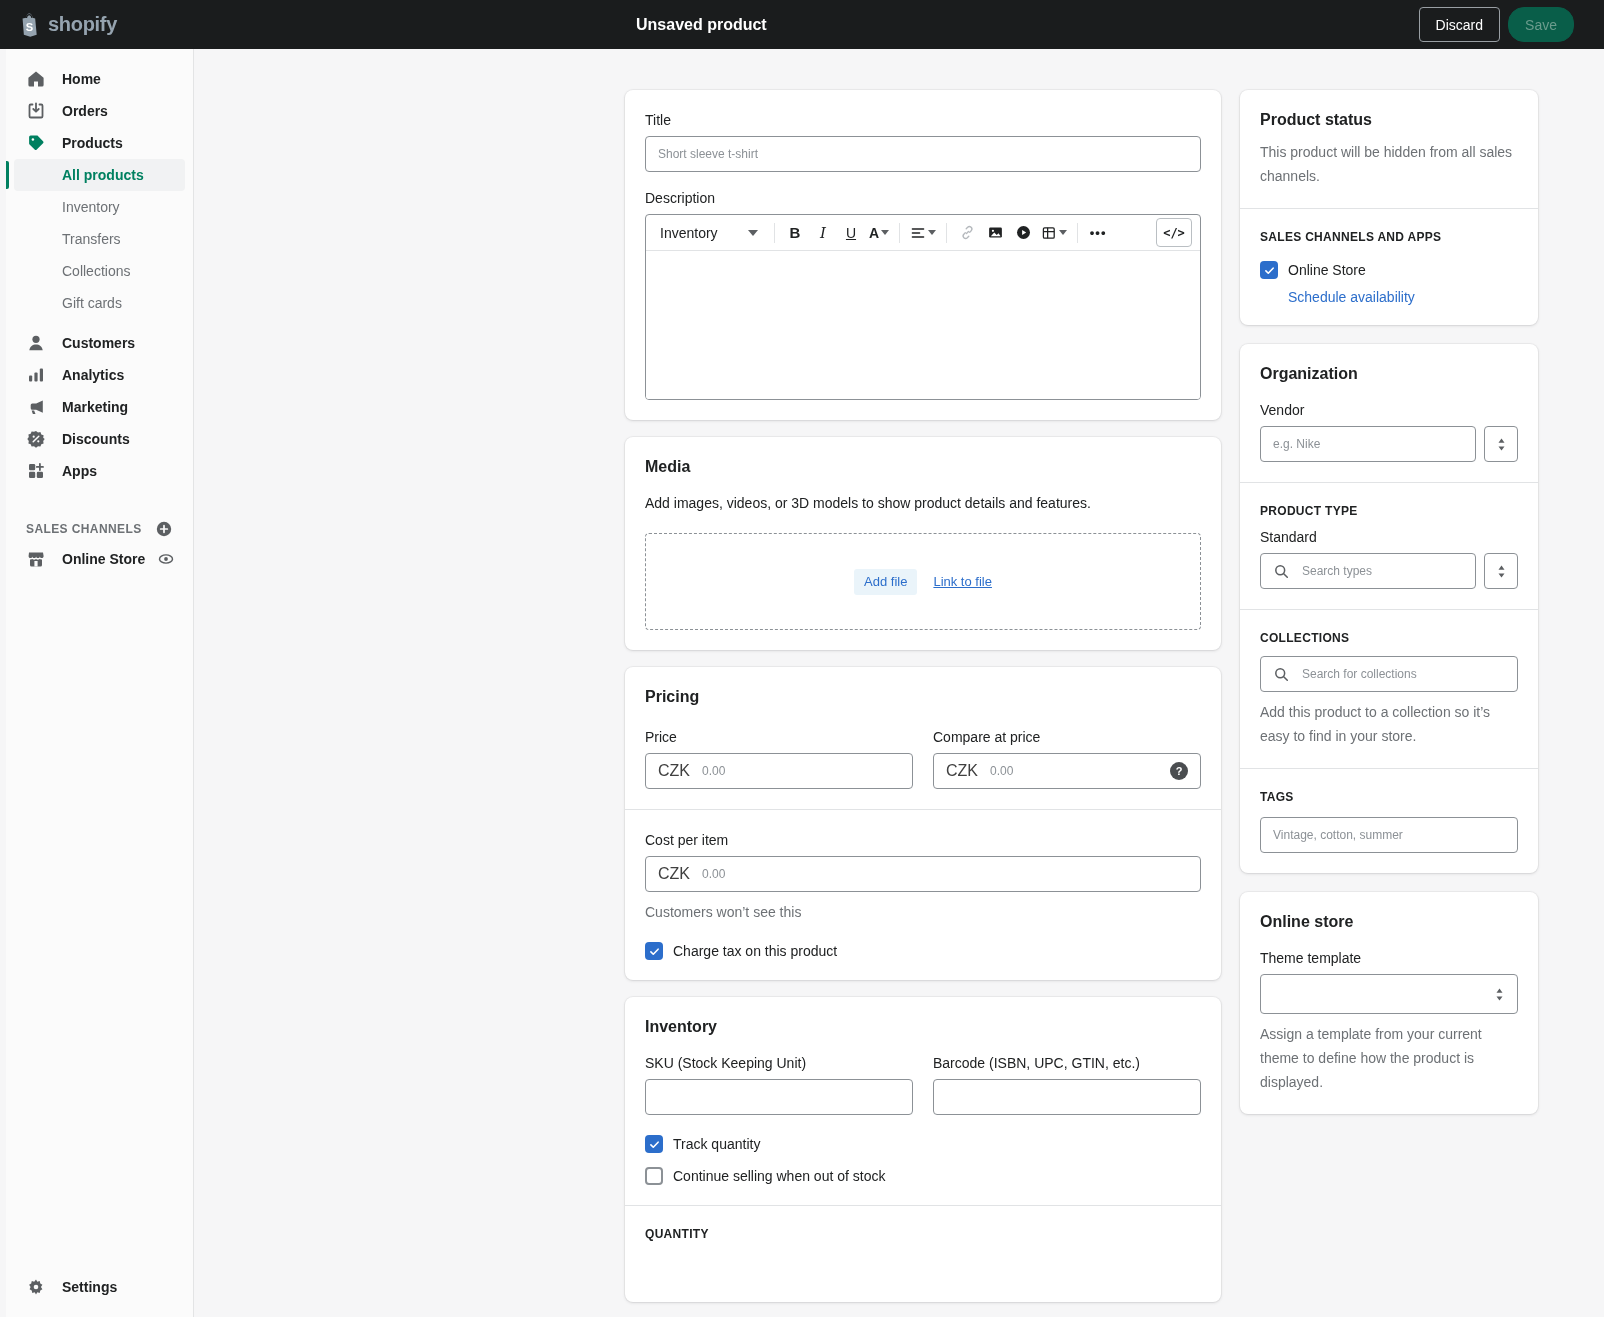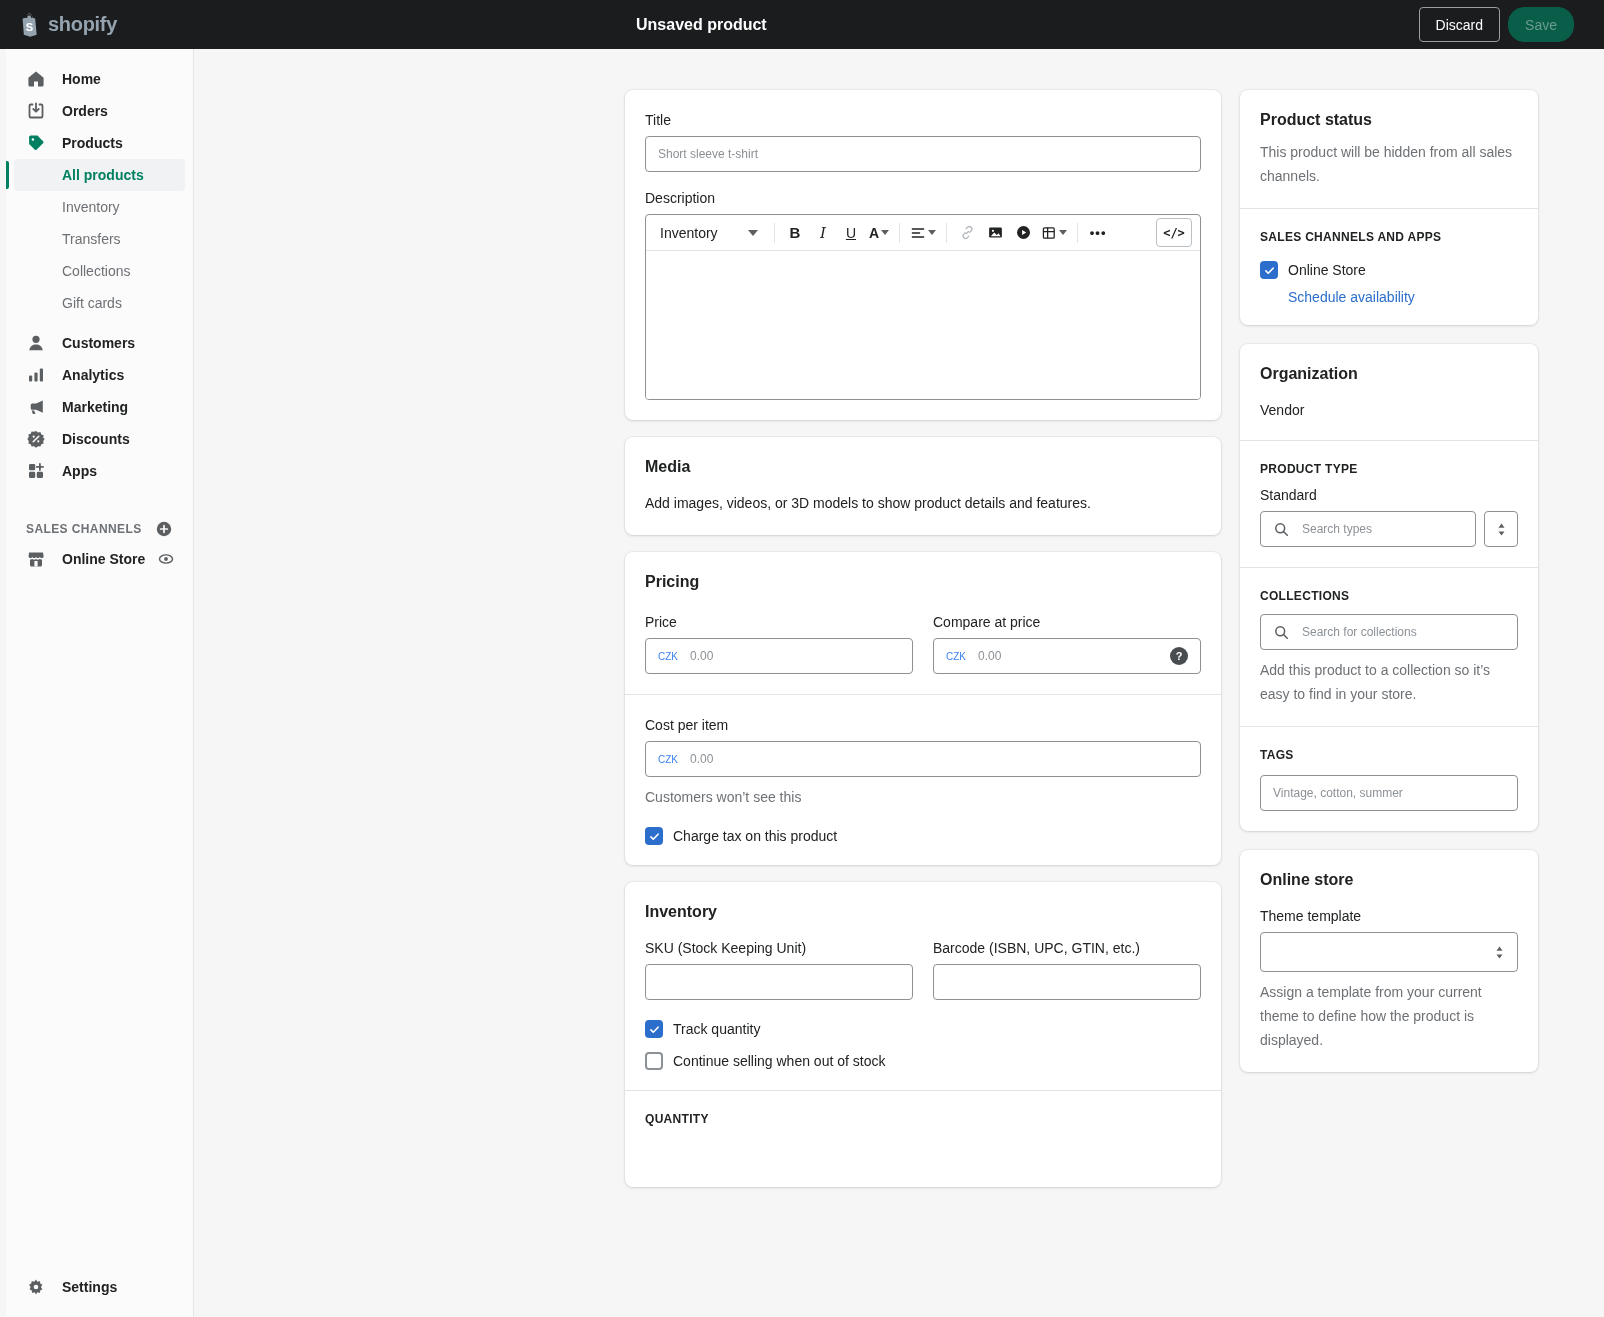--- a/index.html
+++ b/index.html
@@ -58,21 +58,21 @@
   .subhead { font-size:12px; font-weight:600; color:#202223; letter-spacing:0.3px; line-height:16px; }
   .helper { font-size:14px; color:#6d7175; line-height:24px; }
   .divider { height:1px; background:#e1e3e5; margin:20px -20px; }
   .link { color:#2c6ecb; text-decoration:none; cursor:pointer; font-size:14px; }
 
   .text-input { display:flex; align-items:center; height:36px; border:1px solid #8c9196; border-radius:4px;
                 background:#fff; padding:0 12px; gap:12px; }
   .text-input input { border:none; outline:none; width:100%; font-size:12px; font-family:inherit; color:#202223;
                       background:transparent; }
   .text-input input::placeholder { color:#8c9196; }
-  .prefix { color:#3b82f6; font-size:10px; }
+  .prefix { color:#404040; font-size:16px; }
   .two-col { display:flex; gap:20px; }
   .two-col > div { flex:1; }
 
   .select { display:flex; align-items:center; justify-content:space-between; height:36px;
             border:1px solid #8c9196; border-radius:4px; background:#fff; padding:0 12px; cursor:pointer; }
   .select .select-value { font-size:14px; color:#202223; }
   .spin-btn { width:34px; height:36px; border:1px solid #8c9196; border-radius:4px; background:#fff;
               display:inline-flex; align-items:center; justify-content:center; cursor:pointer; flex:none; }
   .input-row { display:flex; gap:8px; }
   .input-row .text-input { flex:1; }
@@ -357,20 +357,24 @@
               </button>
             <button class="tb-code">&lt;/&gt;</button>
           </div>
           <div class="editor-body"></div>
         </div>
       </section>
 
       <section class="card">
         <h2>Media</h2>
         <p class="helper mt14" style="color:#202223;">Add images, videos, or 3D models to show product details and features.</p>
+        <div class="dropzone">
+          <button class="add-file-btn">Add file</button>
+          <a class="link link-underline">Link to file</a>
+        </div>
       </section>
 
       <section class="card">
         <h2>Pricing</h2>
         <div class="two-col mt20">
           <div>
             <label class="field-label">Price</label>
             <div class="text-input">
               <span class="prefix">CZK</span>
               <input type="text" placeholder="0.00" style="">
@@ -450,20 +454,31 @@
               </svg>
           </span>
           <span class="cb-label">Online Store</span>
         </div>
         <a class="link indent28 mt10" style="display:inline-block;">Schedule availability</a>
       </section>
 
       <section class="card">
         <h2>Organization</h2>
         <label class="field-label mt16">Vendor</label>
+        <div class="input-row">
+          <div class="text-input">
+            <input type="text" placeholder="e.g. Nike" style="">
+          </div>
+          <button class="spin-btn">
+            <svg width="11" height="15" viewBox="0 0 10 16">
+                <path d="M5 1.5 8.2 6H1.8z" fill="#5c5f62"></path>
+                <path d="M5 14.5 1.8 10h6.4z" fill="#5c5f62"></path>
+              </svg>
+          </button>
+        </div>
         <div class="divider"></div>
         <div class="subhead">PRODUCT TYPE</div>
         <label class="field-label mt8">Standard</label>
         <div class="input-row">
           <div class="text-input">
             <svg width="17" height="17" viewBox="0 0 20 20" fill="none" style="flex:none;">
                 <circle cx="8.5" cy="8.5" r="5.2" stroke="#5c5f62" stroke-width="1.8"></circle>
                 <path d="M12.6 12.6 16.8 16.8" stroke="#5c5f62" stroke-width="1.8" stroke-linecap="round"></path>
               </svg>
             <input type="text" placeholder="Search types" style="">

